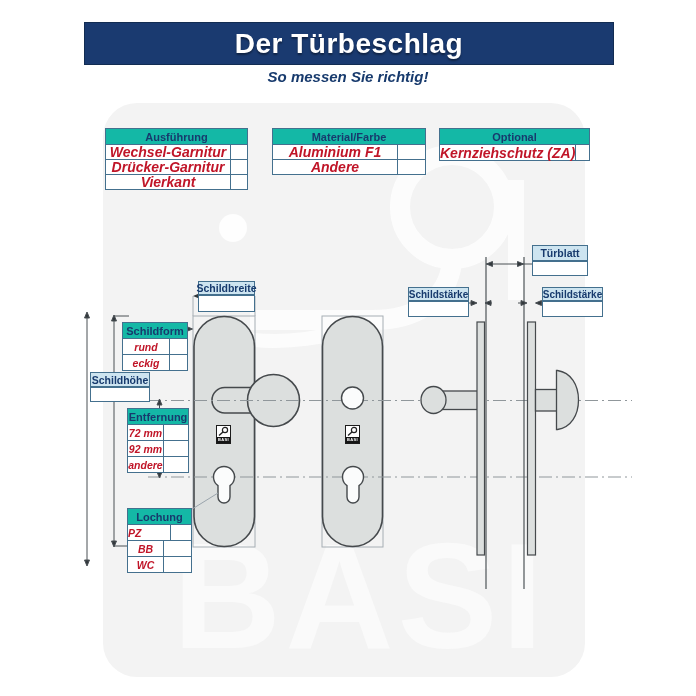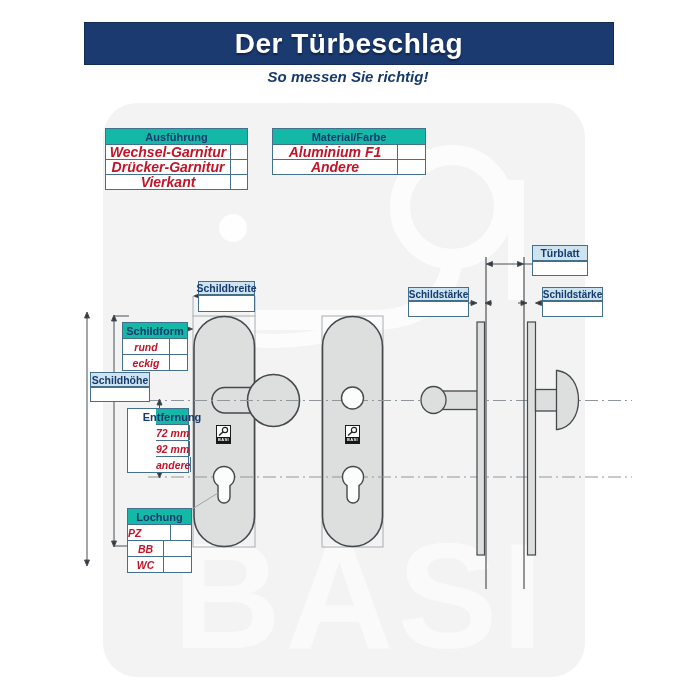--- a/index.html
+++ b/index.html
@@ -156,40 +156,47 @@
     <div class="row" style="height:14px;">
       <div class="lc">Aluminium F1</div>
       <div class="cc" style="width:27px;"></div>
     </div>
     <div class="row" style="height:14px;">
       <div class="lc">Andere</div>
       <div class="cc" style="width:27px;"></div>
     </div>
   </div>
 
+  <div class="tbl" style="left:439px;top:128px;width:151px;">
+    <div class="hd" style="height:15px;">Optional</div>
+    <div class="row" style="height:15px;">
+      <div class="lc">Kernziehschutz (ZA)</div>
+      <div class="cc" style="width:27px;"></div>
+    </div>
+  </div>
 
   <div class="lbl" style="left:198px;top:281px;width:57px;height:14px;">Schildbreite</div>
   <div class="wbox" style="left:198px;top:295px;width:57px;height:17px;"></div>
 
   <div class="tbl small" style="left:122px;top:322px;width:66px;">
     <div class="hd" style="height:15px;">Schildform</div>
     <div class="row" style="height:15px;">
       <div class="lc">rund</div>
       <div class="cc" style="width:17px;"></div>
     </div>
     <div class="row" style="height:15px;">
       <div class="lc">eckig</div>
       <div class="cc" style="width:17px;"></div>
     </div>
   </div>
 
   <div class="lbl" style="left:90px;top:372px;width:60px;height:15px;">Schildhöhe</div>
   <div class="wbox" style="left:90px;top:387px;width:60px;height:15px;"></div>
 
-  <div class="tbl small" style="left:127px;top:408px;width:62px;padding-left:28px;">
+  <div class="tbl small" style="left:127px;top:408px;width:62px;">
     <div class="hd" style="height:15px;">Entfernung</div>
     <div class="row" style="height:15px;">
       <div class="lc">72 mm</div>
       <div class="cc" style="width:24px;"></div>
     </div>
     <div class="row" style="height:15px;">
       <div class="lc">92 mm</div>
       <div class="cc" style="width:24px;"></div>
     </div>
     <div class="row" style="height:15px;">

